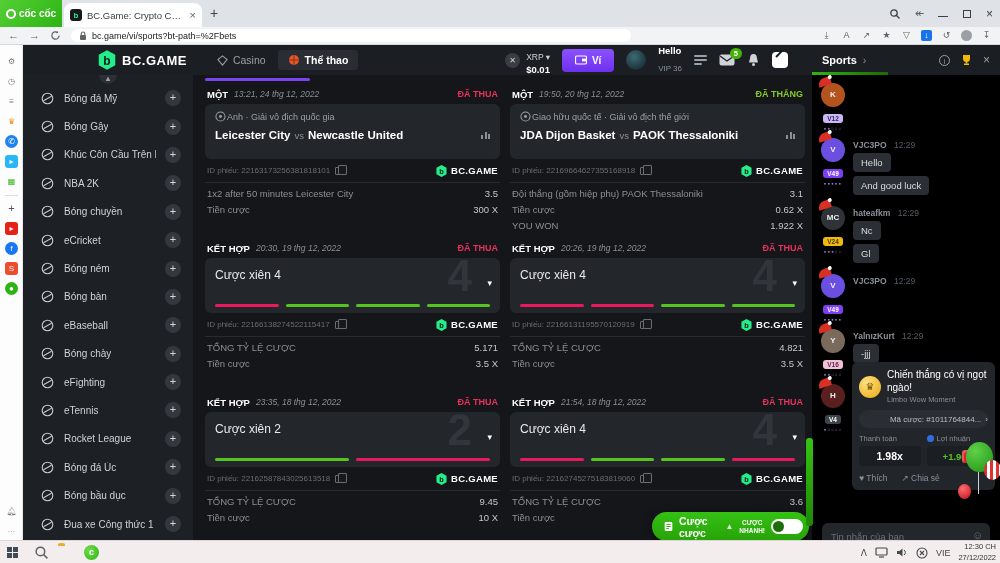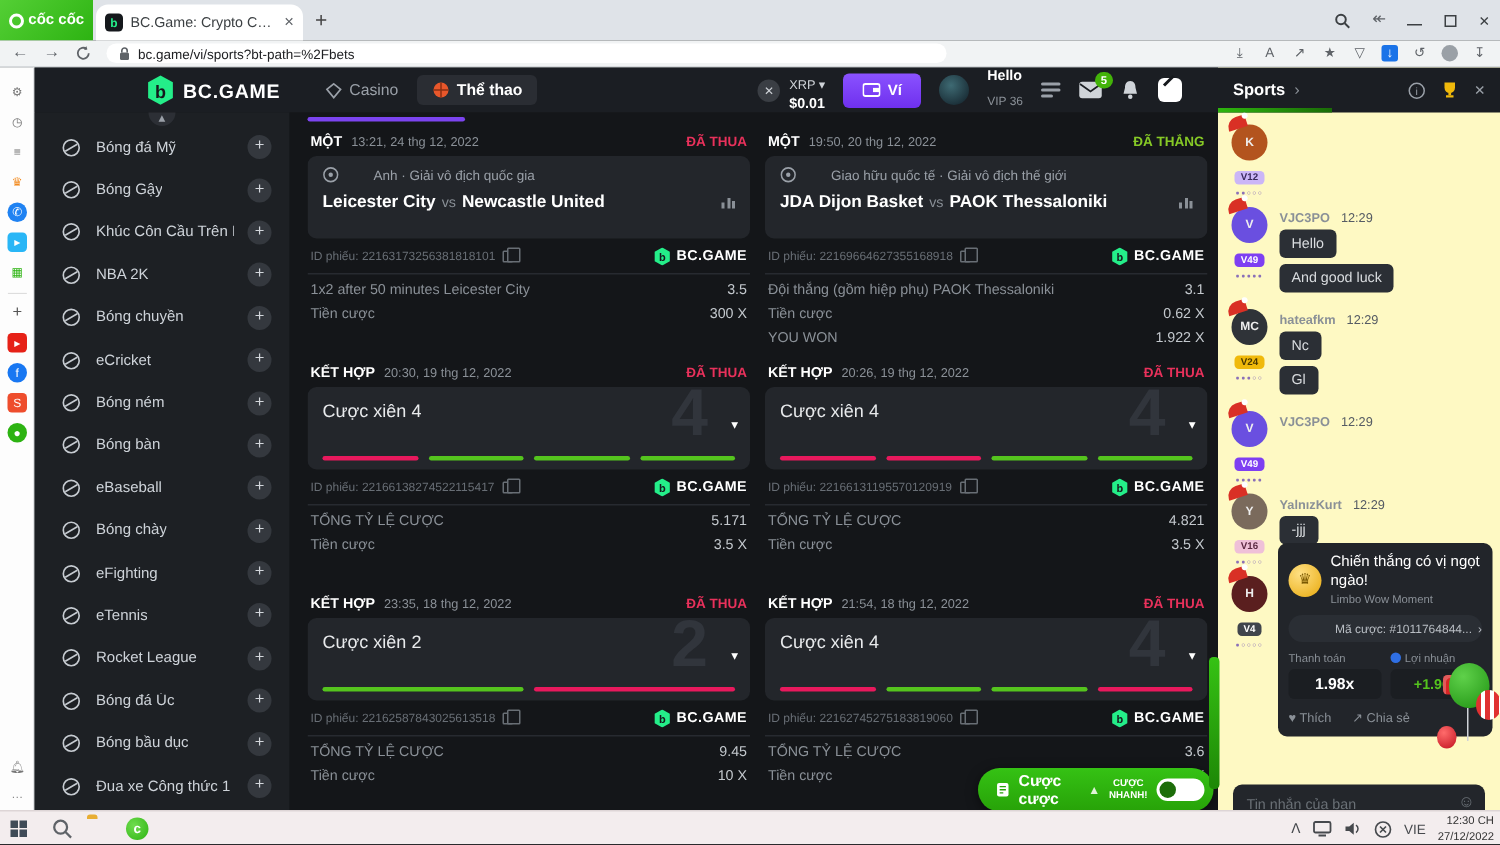--- a/index.html
+++ b/index.html
@@ -78,26 +78,26 @@
   .slabel { font-size:10px; color:#ced3d9; white-space:nowrap; overflow:hidden; }
   .plus { margin-left:auto; flex:none; width:16px; height:16px; border-radius:50%; background:#34383e; color:#d3d7dc; font-size:11px; text-align:center; line-height:15px; }
 
   
   .main-area { position:absolute; left:193px; top:75px; width:619px; height:465px; background:#141619; overflow:hidden; }
   .scroll-indicator { position:absolute; left:12px; top:3px; width:105px; height:3px; background:#7c44f0; border-radius:2px; }
   .cards { position:absolute; left:12px; top:9px; display:grid; grid-template-columns:295px 295px; grid-column-gap:10px; grid-row-gap:8px; }
   .card { width:295px; height:146px; overflow:hidden; }
   .card-head { height:20px; display:flex; align-items:center; gap:6px; padding:0 2px; }
   .ctype { color:#fff; font-weight:bold; font-size:9.5px; }
-  .ctime { color:#8a9097; font-size:8.5px; }
+  .ctime { color:#8a9097; font-size:8.5px;font-style:italic; }
   .cstatus { margin-left:auto; font-size:9px; font-weight:bold; }
   .cstatus.loss { color:#e8315b; }
   .cstatus.win { color:#86c926; }
   .card-panel { position:relative; height:55px; background:#23262b; border-radius:6px; padding:7px 10px; overflow:hidden; }
-  .league-line { display:flex; align-items:center; gap:23px; font-size:9px; color:#9aa0a8; margin-bottom:7px; }
+  .league-line { display:flex; align-items:center; gap:1px; font-size:9px; color:#9aa0a8; margin-bottom:7px; }
   .teams-line { font-size:11.5px; color:#fff; font-weight:bold; display:flex; align-items:center; gap:4px; }
   .vs { color:#8a9097; font-weight:normal; font-size:9.5px; }
   .stats-icon { margin-left:auto; display:flex; align-items:flex-end; gap:1.5px; }
   .stats-icon i { width:2px; background:#8a9097; display:block; }
   .stats-icon i:nth-child(1){height:4px} .stats-icon i:nth-child(2){height:7px} .stats-icon i:nth-child(3){height:5px}
   .combo-block .sel { font-size:12px; color:#e8eaec; }
   .bignum { position:absolute; right:28px; top:-7px; font-size:44px; font-weight:bold; color:#31353c; }
   .caret { position:absolute; right:8px; top:20px; color:#fff; font-size:9px; }
   .bars { position:absolute; left:10px; right:10px; bottom:6px; display:flex; gap:7px; }
   .seg { flex:1; height:3px; border-radius:2px; }
@@ -116,21 +116,21 @@
 
   
   .betslip { position:absolute; left:652px; top:512px; width:157px; height:29px; border-radius:15px; background:linear-gradient(180deg,#35c214,#27a208); display:flex; align-items:center; padding:0 6px 0 12px; gap:6px; box-shadow:0 2px 8px rgba(0,0,0,.5); }
   .bs-label { color:#fff; font-weight:bold; font-size:10.5px; }
   .bs-caret { color:#dff3d8; font-size:8px; }
   .bs-quick { margin-left:auto; color:#fff; font-size:6.5px; font-weight:bold; width:32px; text-align:center; line-height:1.2; }
   .toggle { width:32px; height:15px; background:#fff; border-radius:8px; position:relative; flex:none; }
   .toggle:before { content:""; position:absolute; left:2px; top:2px; width:11px; height:11px; background:#1d6d0a; border-radius:50%; }
 
   
-  .chat { position:absolute; left:812px; top:45px; width:188px; height:495px; background:#fef9c3; overflow:hidden; }
+  .chat { position:absolute; left:812px; top:45px; width:188px; height:495px; background:#000000; overflow:hidden; }
   .chat-head { height:30px; background:#1b1e23; display:flex; align-items:center; padding:0 10px; gap:6px; position:relative; }
   .chat-title { color:#fff; font-weight:bold; font-size:11px; }
   .chat-chev { color:#8a9097; font-size:11px; }
   .chat-head-icons { margin-left:auto; display:flex; align-items:center; gap:10px; }
   .info-ic { width:11px; height:11px; border:1px solid #9aa0a8; border-radius:50%; color:#9aa0a8; font-size:7px; text-align:center; line-height:11px; }
   .close-ic { color:#9aa0a8; font-size:12px; }
   .tab-underline { position:absolute; left:0; bottom:0; width:76px; height:3px; background:linear-gradient(90deg,#2eb50e,#1a6b07); }
   .chat-msgs { position:absolute; left:8px; top:38px; width:175px; }
   .msg { display:flex; gap:7px; margin-bottom:7px; }
   .mav { width:26px; flex:none; text-align:center; }

